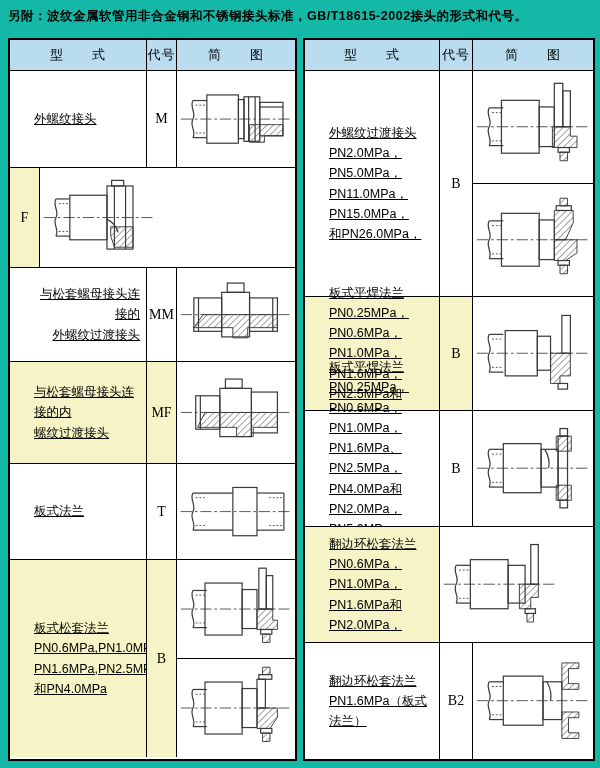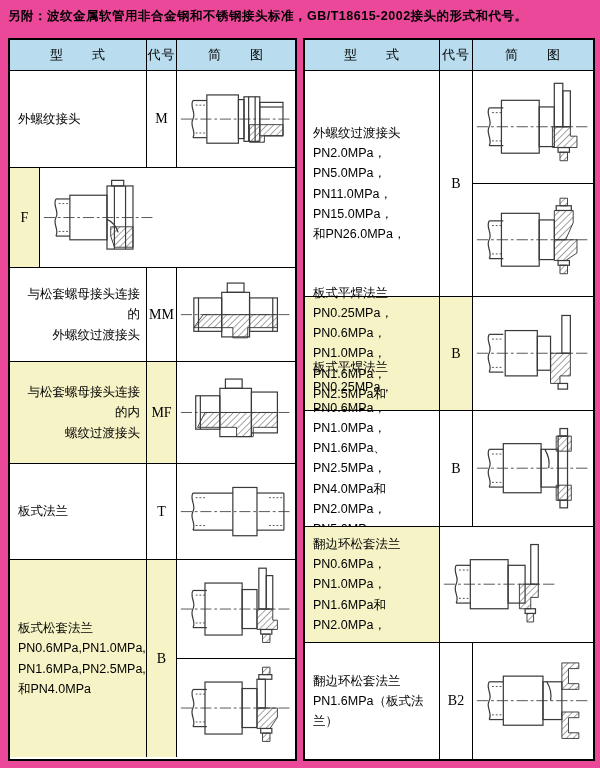--- a/index.html
+++ b/index.html
@@ -1,32 +1,32 @@
 <!DOCTYPE html>
 <html><head>
 <meta charset="utf-8">
 <style>
   * { box-sizing: border-box; margin: 0; padding: 0; }
   html,body { width:600px; height:768px; background:#fff; overflow:hidden;
     font-family:"Liberation Sans", sans-serif; color:#000; }
-  .page { position:relative; width:600px; height:768px; background:#ec4899; }
+  .page { position:relative; width:600px; height:768px; background:#14b8a6; }
   .doc-title { position:absolute; left:8px; top:8px; width:584px;
     font-size:12.5px; font-weight:bold; letter-spacing:0.5px; }
   .tables { position:absolute; left:8px; top:38px; display:flex; gap:6px; }
   .tbl { border:2px solid #000; background:#fff; }
   .tbl-left  { width:289px; }
   .tbl-right { width:292px; }
   .hdr-row, .t-row { display:flex; }
   .hdr-row { height:30px; background:#b9ddef; }
   .t-row { border-top:1px solid #000; }
   .cell { border-right:1px solid #000; display:flex; align-items:center; }
   .cell:last-child { border-right:none; }
   .hdr-cell { justify-content:center; font-size:13px; letter-spacing:1px; }
-  .c-type { padding:4px 6px 4px 8px; font-size:12.5px; line-height:1.62;
-    white-space:pre-line; }
+  .c-type { padding:4px 6px 4px 24px; font-size:12.5px; line-height:1.62;
+    white-space:pre-line;text-decoration:underline; }
   .c-code { justify-content:center; font-family:"Liberation Serif", serif;
     font-size:14px; }
   .c-diag { flex-direction:column; align-items:stretch; padding:0; }
   .tbl-left  .w-type { width:137px; } .tbl-left  .w-code { width:30px; }
   .tbl-left  .w-diag { width:118px; }
   .tbl-right .w-type { width:135px; } .tbl-right .w-code { width:33px; }
   .tbl-right .w-diag { width:120px; }
   .yellow { background:#f6f3c6; }
   .white  { background:#ffffff; }
   .diag { flex:1; display:flex; align-items:center; justify-content:center;
@@ -120,21 +120,21 @@
                   <rect x="46" y="24" width="30" height="48"></rect>
                   <rect x="52" y="14" width="18" height="10"></rect>
                   <rect x="76" y="30" width="30" height="36"></rect>
                   <line x1="101" y1="30" x2="101" y2="66"></line>
                   <polygon points="26,48 106,48 106,62 74,62 74,73 58,73 58,62 16,62" fill="url(#hatch)" stroke="#3a3a3a" stroke-width="1"></polygon>
                 </g>
               </svg>
             </div>
           </div>
         </div>
-        <div class="t-row" style="height: 102px; text-align: right;">
+        <div class="t-row" style="height: 102px;">
           <div class="cell c-type w-type yellow">与松套螺母接头连接的内
 螺纹过渡接头</div>
           <div class="cell c-code w-code yellow">MF</div>
           <div class="cell c-diag w-diag white">
             <div class="diag">
               <svg viewBox="0 0 122 96" preserveAspectRatio="xMidYMid meet">
                 <g fill="none" stroke="#3a3a3a" stroke-width="1.3">
                   <line x1="2" y1="48" x2="119" y2="48" stroke-width="0.9" stroke-dasharray="12 3 3 3"></line>
                   <rect x="18" y="30" width="26" height="36"></rect>
                   <line x1="23" y1="30" x2="23" y2="66"></line>

